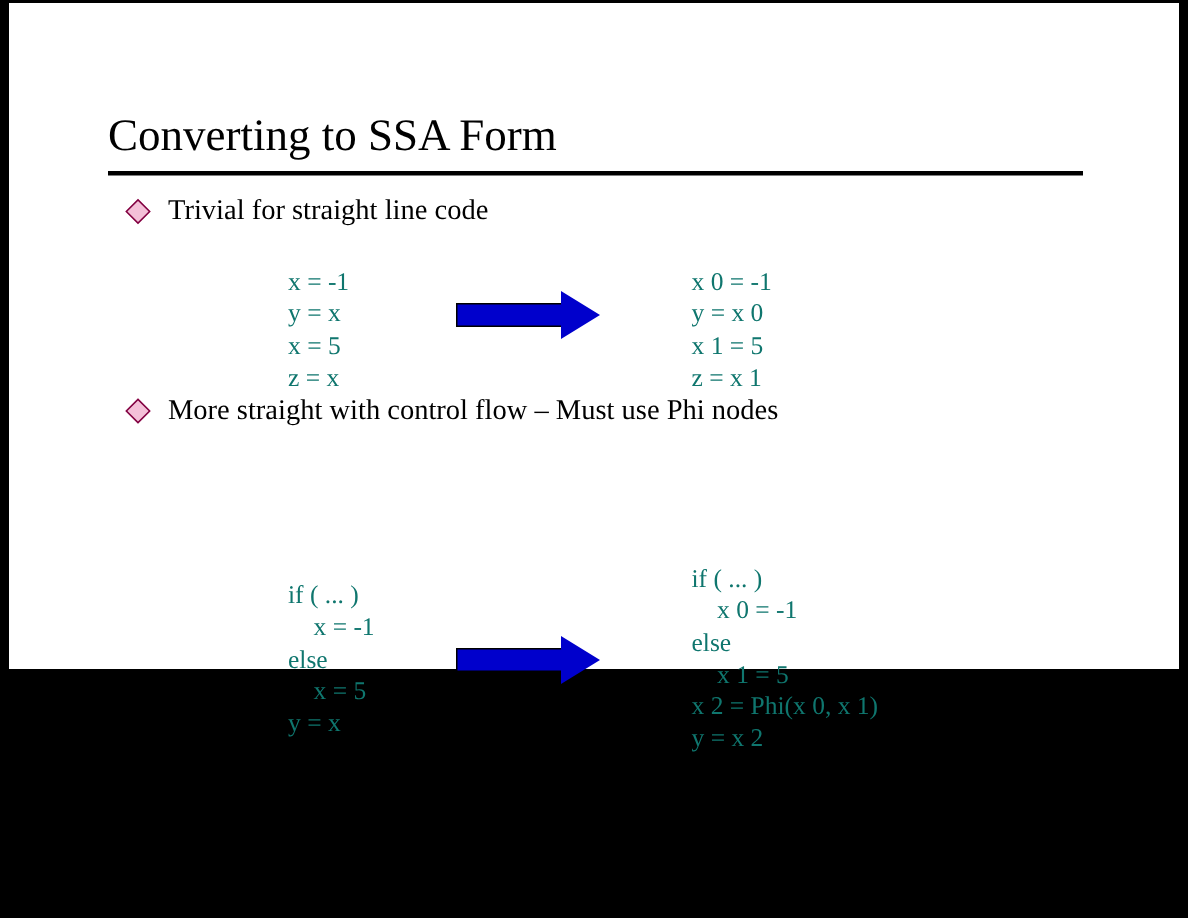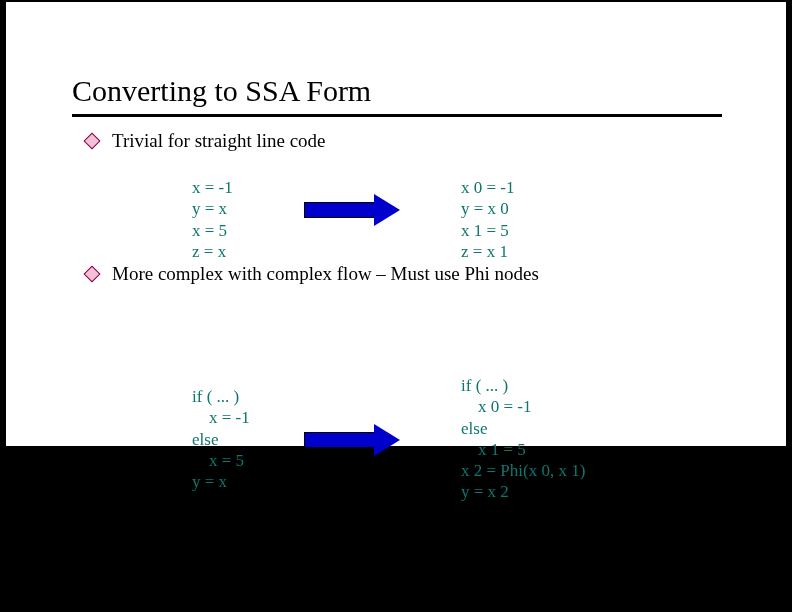--- a/index.html
+++ b/index.html
@@ -119,21 +119,21 @@
     <div class="arrow-head"></div>
   </div>
 
   <div class="code" style="left:455px; top:175px;">x 0 = -1
 y = x 0
 x 1 = 5
 z = x 1</div>
 
   <div class="bullet-row" style="left:80px; top:261px;">
     <div class="diamond"></div>
-    <div class="bullet-text">More complex with complex flow – Must use Phi nodes</div>
+    <div class="bullet-text">More straight with control flow – Must use Phi nodes</div>
   </div>
 
   <div class="code" style="left:186px; top:384px;">if ( ... )
     x = -1
 else
     x = 5
 y = x</div>
 
   <div class="arrow" style="left:298px; top:422px;">
     <div class="arrow-shaft"></div>

